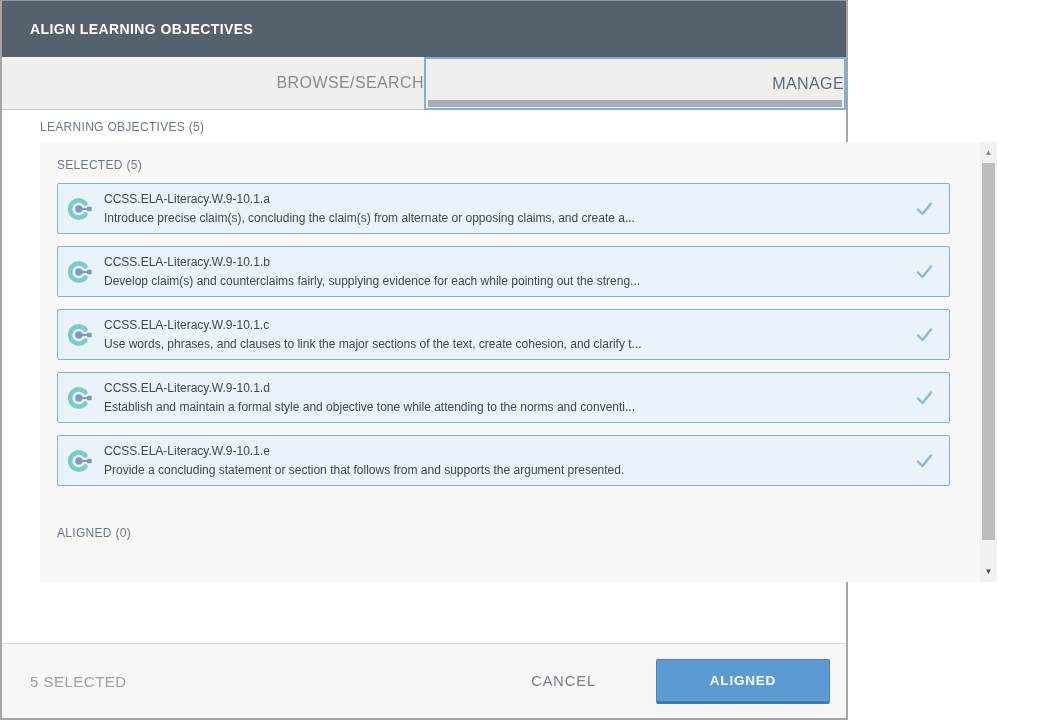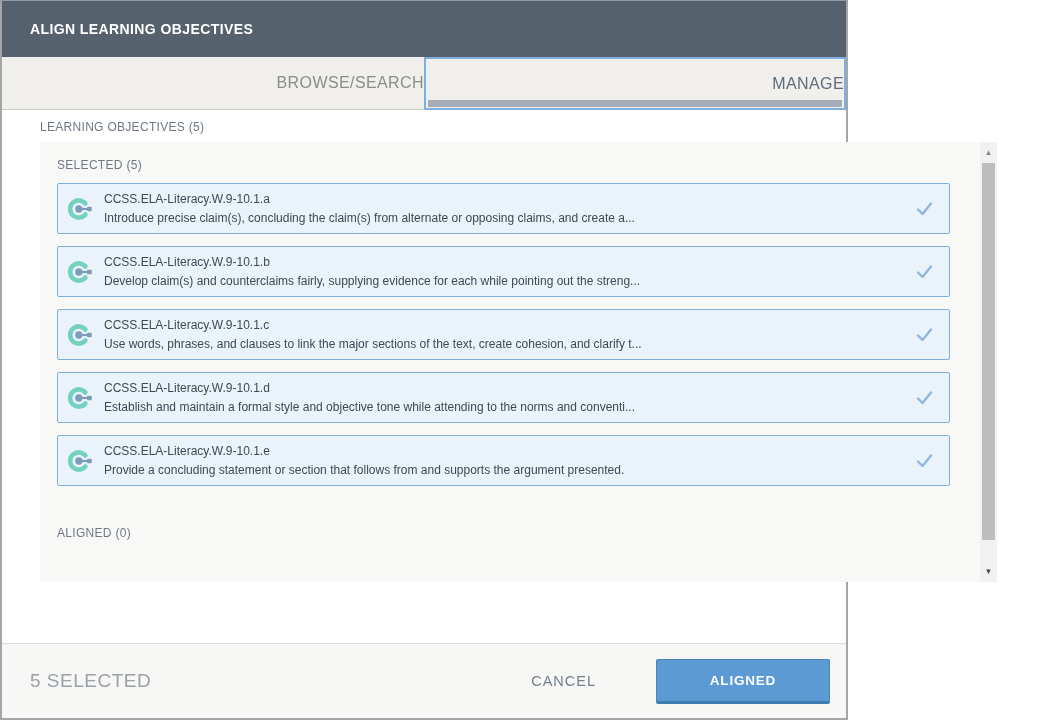--- a/index.html
+++ b/index.html
@@ -44,21 +44,21 @@
   .scrollbar{position:absolute;top:0;right:0;width:17px;height:440px;background:#f1f1f1;}
   .scroll-btn{position:absolute;left:0;width:17px;height:17px;display:flex;align-items:center;
               justify-content:center;font-size:8px;cursor:default;}
   .scroll-btn.up{top:2px;color:#8a8a8a;}
   .scroll-btn.down{bottom:2px;color:#4a4a4a;}
   .scroll-thumb{position:absolute;left:2px;width:13px;top:21px;height:377px;background:#bdbdbd;cursor:pointer;}
 
   
   .dlg-footer{flex:0 0 auto;height:75px;background:#f7f7f5;border-top:1px solid #dcdcd8;
               display:flex;align-items:center;padding:0 16px 0 28px;}
-  .selected-count{font-size:19px;color:#9ba1a8;letter-spacing:.5px;}
+  .selected-count{font-size:15px;color:#9ba1a8;letter-spacing:.5px;}
   .actions{margin-left:auto;display:flex;align-items:center;}
   .btn-cancel{background:none;border:none;font-family:inherit;font-size:14.5px;color:#75818e;
               letter-spacing:1px;margin-right:54px;cursor:pointer;}
   .btn-confirm{width:174px;height:45px;background:var(--confirm-bg);color:#fff;font-family:inherit;
                font-size:13.5px;font-weight:bold;letter-spacing:.8px;border:1px solid #4a86bb;
                border-bottom:3px solid var(--confirm-border);border-radius:2px;cursor:pointer;}
 </style>
 </head>
 <body>
 

